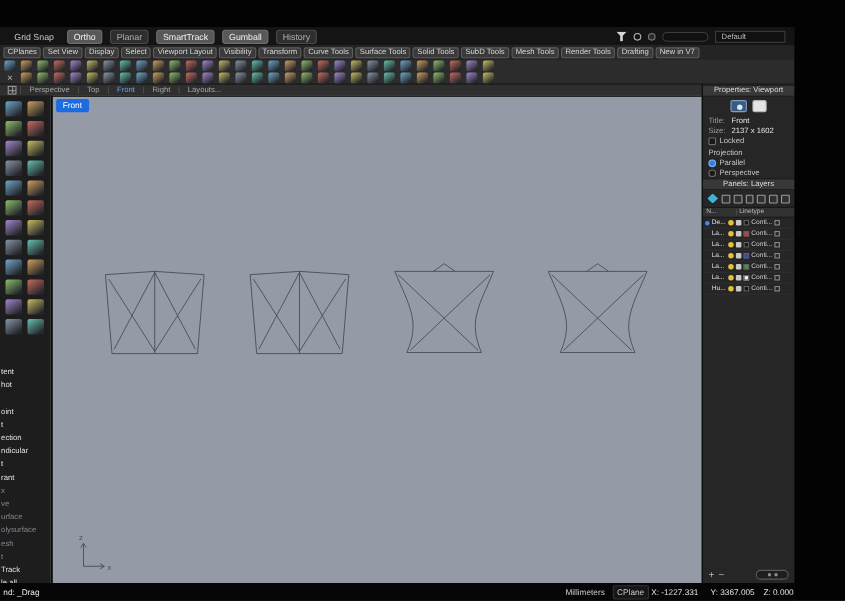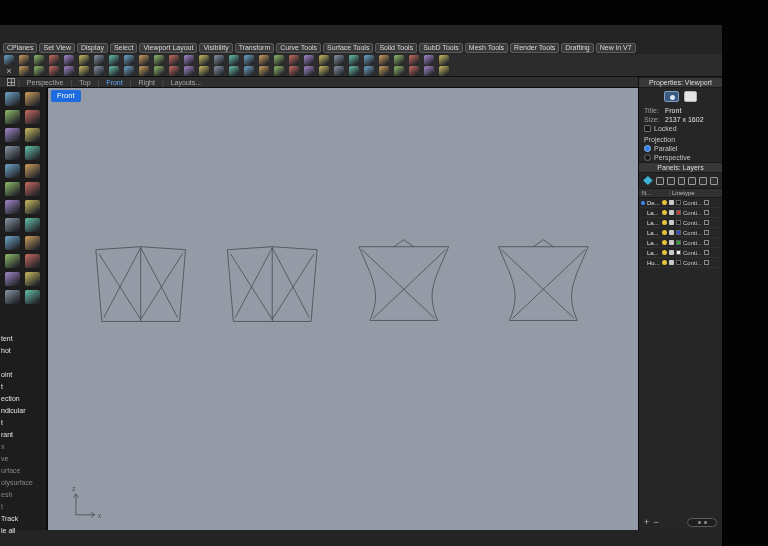--- a/index.html
+++ b/index.html
@@ -115,20 +115,39 @@
   .sb-x { position:absolute; left:592px; top:4px; color:#e3e3e3; }
   .sb-y { position:absolute; left:646px; top:4px; color:#e3e3e3; }
   .sb-z { position:absolute; left:694px; top:4px; color:#e3e3e3; }
 </style>
 </head>
 <body>
 
 <div class="screen">
   <div class="window">
 
+    <div class="rowA">
+      <div class="toggles">
+          <span class="toggle">Grid Snap</span>
+          <span class="toggle boxed active">Ortho</span>
+          <span class="toggle boxed">Planar</span>
+          <span class="toggle boxed active">SmartTrack</span>
+          <span class="toggle boxed active">Gumball</span>
+          <span class="toggle boxed">History</span>
+        </div>
+      <div class="rowA-right">
+        <span class="funnel"></span>
+        <span class="mini-circle"></span>
+        <span class="mini-circle dark"></span>
+        <span class="search-pill"></span>
+        <span class="preset-box">
+          <span>Default</span>
+        </span>
+      </div>
+    </div>
 
     <div class="rowB">
         <span class="ttab">CPlanes</span>
         <span class="ttab">Set View</span>
         <span class="ttab">Display</span>
         <span class="ttab">Select</span>
         <span class="ttab">Viewport Layout</span>
         <span class="ttab">Visibility</span>
         <span class="ttab">Transform</span>
         <span class="ttab">Curve Tools</span>
@@ -417,15 +436,23 @@
       <div class="rp-bottom">
         <span class="rp-btn">+</span>
         <span class="rp-btn">−</span>
         <span class="rp-pill">
             <i></i>
             <i></i>
           </span>
       </div>
     </div>
 
+    <div class="statusbar">
+      <span class="sb-cmd">nd: _Drag</span>
+      <span class="sb-units">Millimeters</span>
+      <span class="sb-cplane">CPlane</span>
+      <span class="sb-x">X: -1227.331</span>
+      <span class="sb-y">Y: 3367.005</span>
+      <span class="sb-z">Z: 0.000</span>
+    </div>
 
   </div>
 </div>
 
 </body></html>

